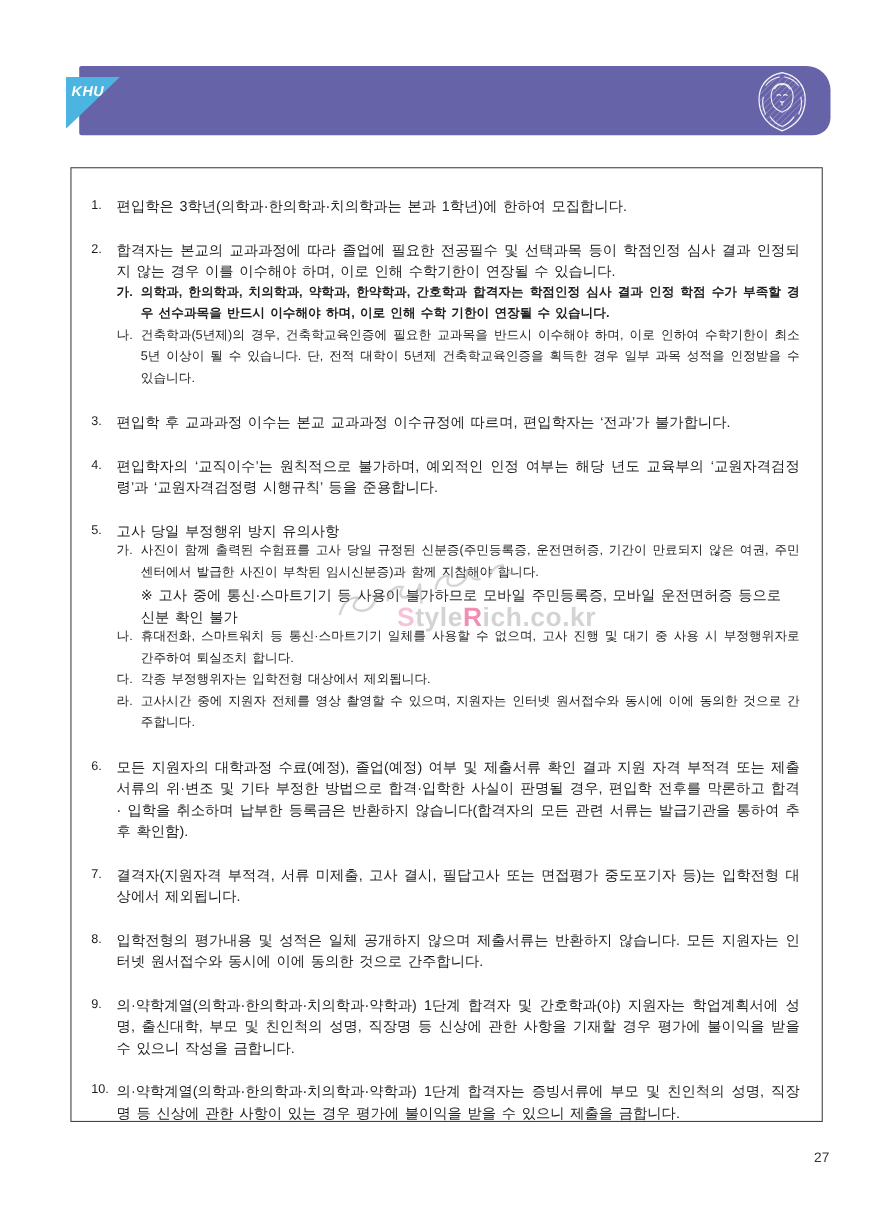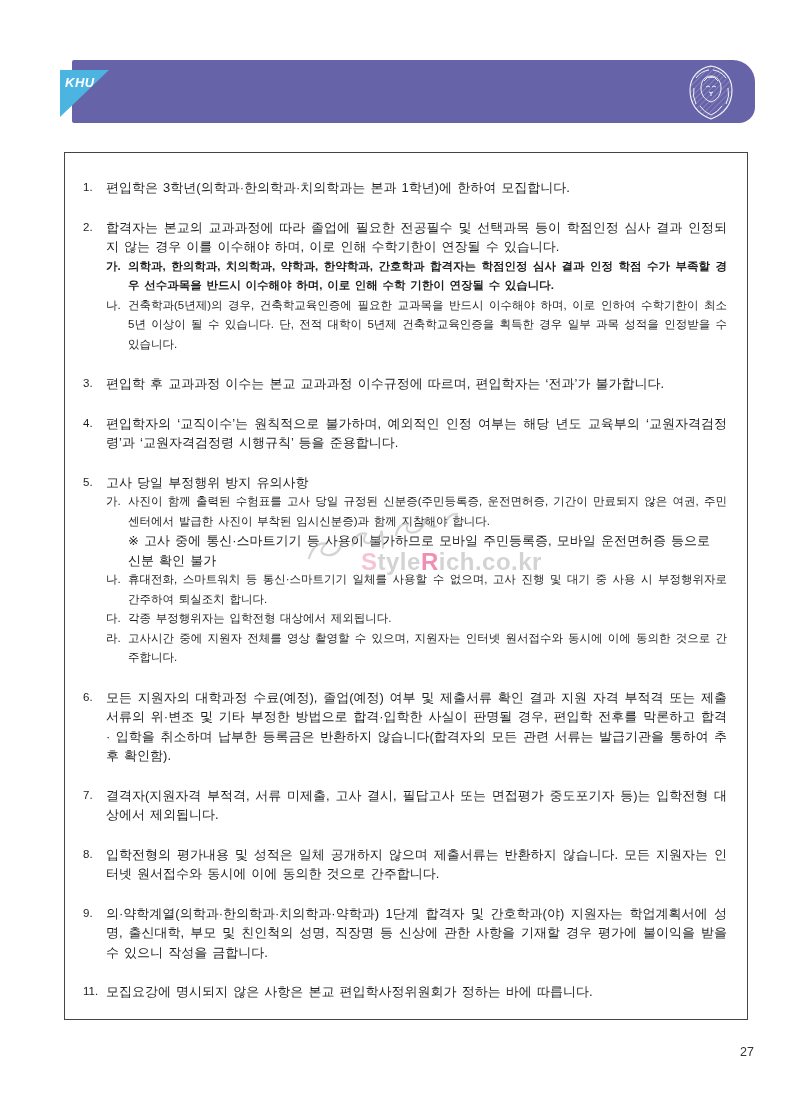--- a/index.html
+++ b/index.html
@@ -155,20 +155,26 @@
             <div class="item-text">입학전형의 평가내용 및 성적은 일체 공개하지 않으며 제출서류는 반환하지 않습니다. 모든 지원자는 인터넷 원서접수와 동시에 이에 동의한 것으로 간주합니다.</div>
           </div>
         </div>
         <div class="notice-item">
           <div class="num">9.</div>
           <div class="body-col">
             <div class="item-text">의·약학계열(의학과·한의학과·치의학과·약학과) 1단계 합격자 및 간호학과(야) 지원자는 학업계획서에 성명, 출신대학, 부모 및 친인척의 성명, 직장명 등 신상에 관한 사항을 기재할 경우 평가에 불이익을 받을 수 있으니 작성을 금합니다.</div>
           </div>
         </div>
         <div class="notice-item">
+          <div class="num">10.</div>
+          <div class="body-col">
+            <div class="item-text">의·약학계열(의학과·한의학과·치의학과·약학과) 1단계 합격자는 증빙서류에 부모 및 친인척의 성명, 직장명 등 신상에 관한 사항이 있는 경우 평가에 불이익을 받을 수 있으니 제출을 금합니다.</div>
+          </div>
+        </div>
+        <div class="notice-item">
           <div class="num">11.</div>
           <div class="body-col">
             <div class="item-text">모집요강에 명시되지 않은 사항은 본교 편입학사정위원회가 정하는 바에 따릅니다.</div>
           </div>
         </div>
       </div>
   </div>
 
   <svg class="wm-script" viewBox="0 0 200 56">
     <g fill="none" stroke="#aaaaaa" stroke-width="2.2" transform="rotate(-11 100 28)">

